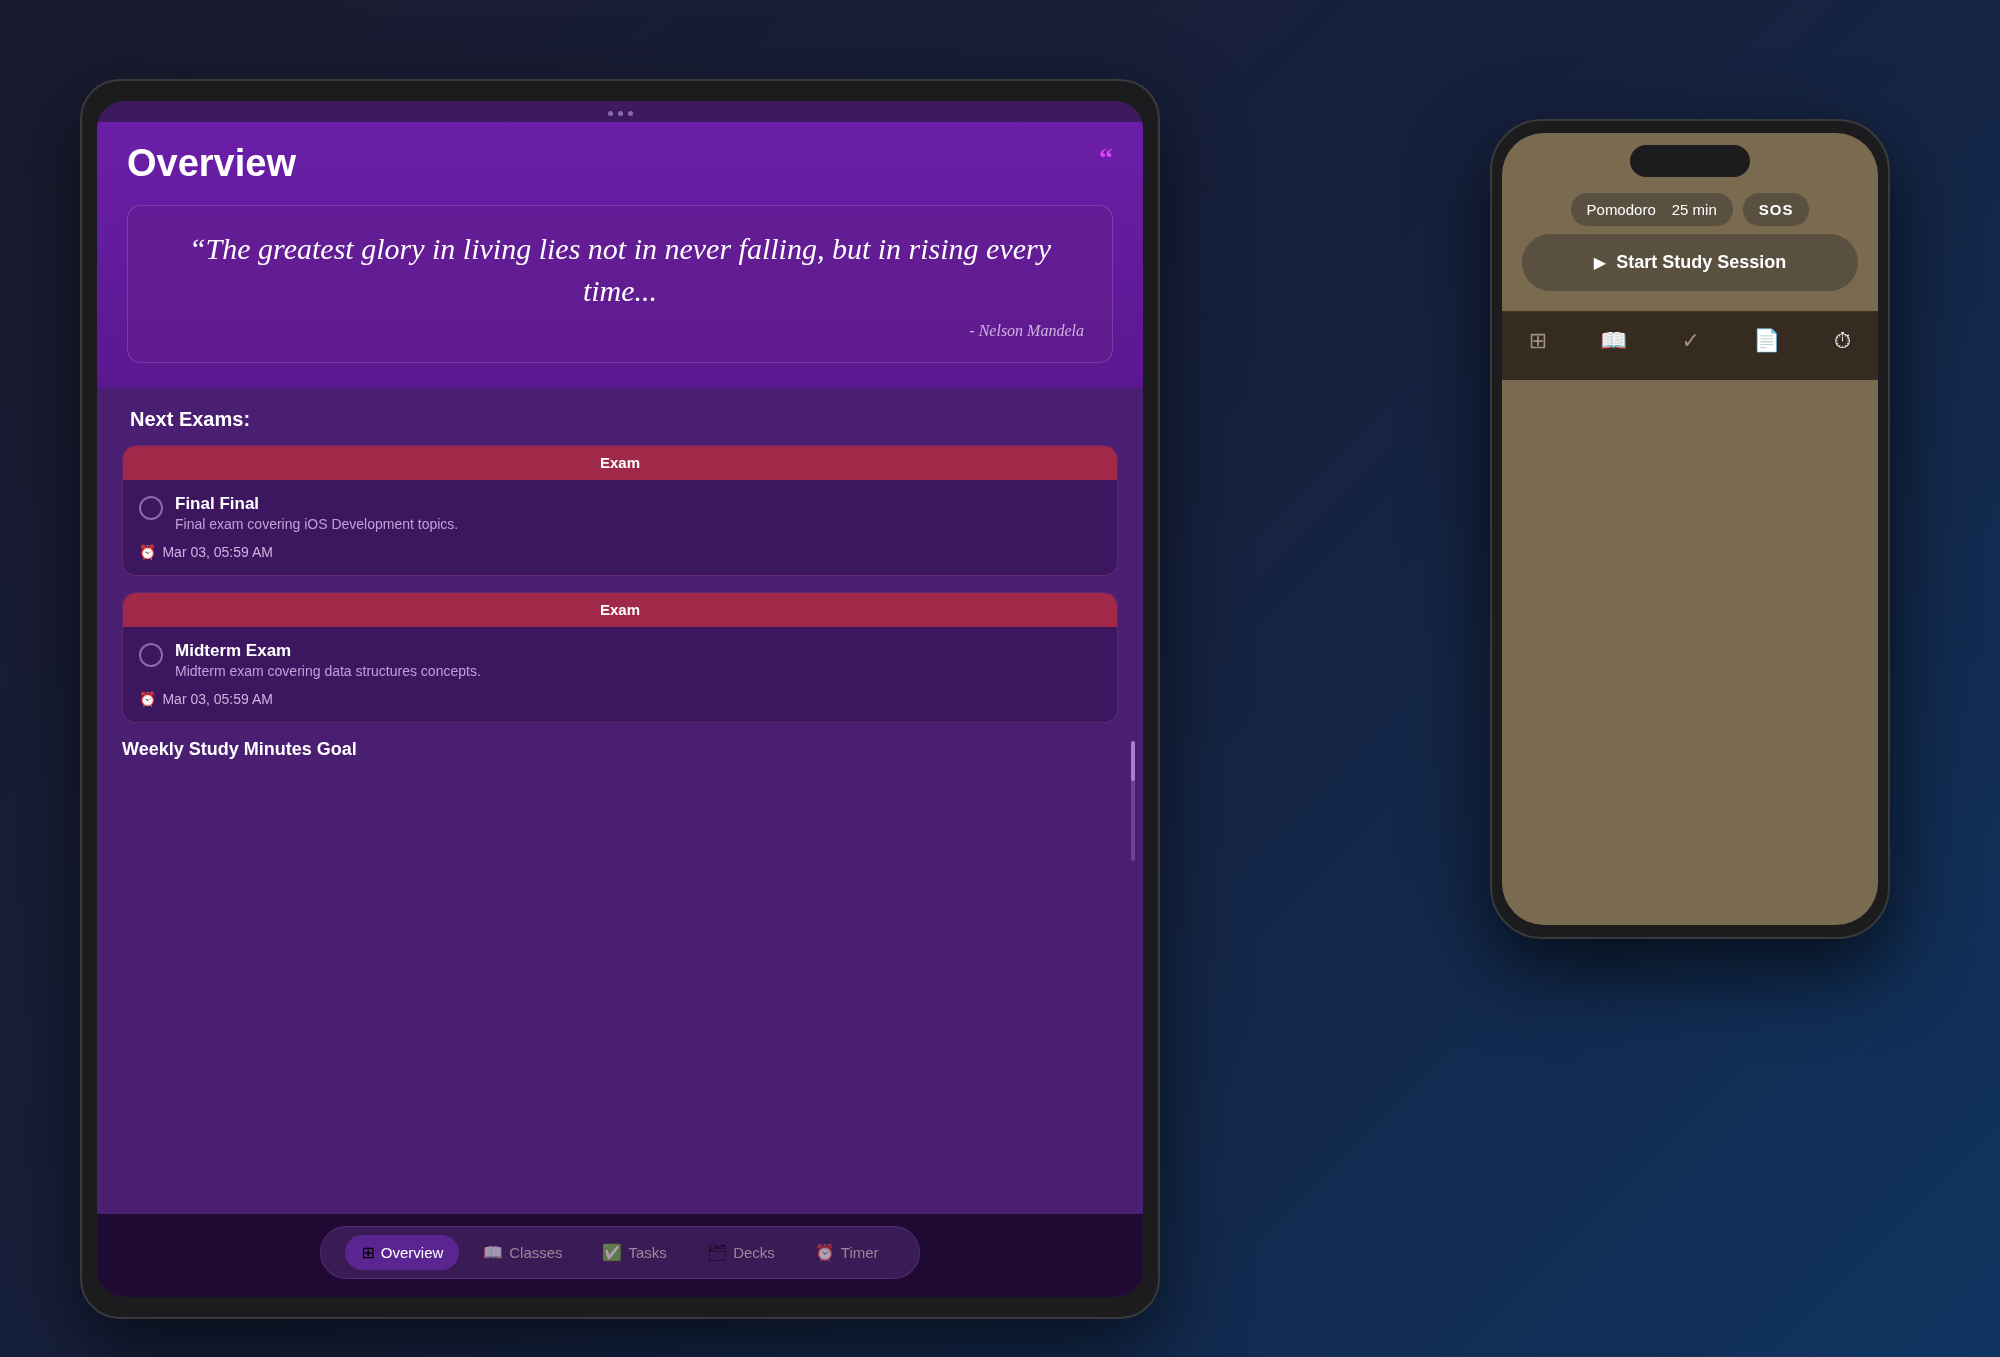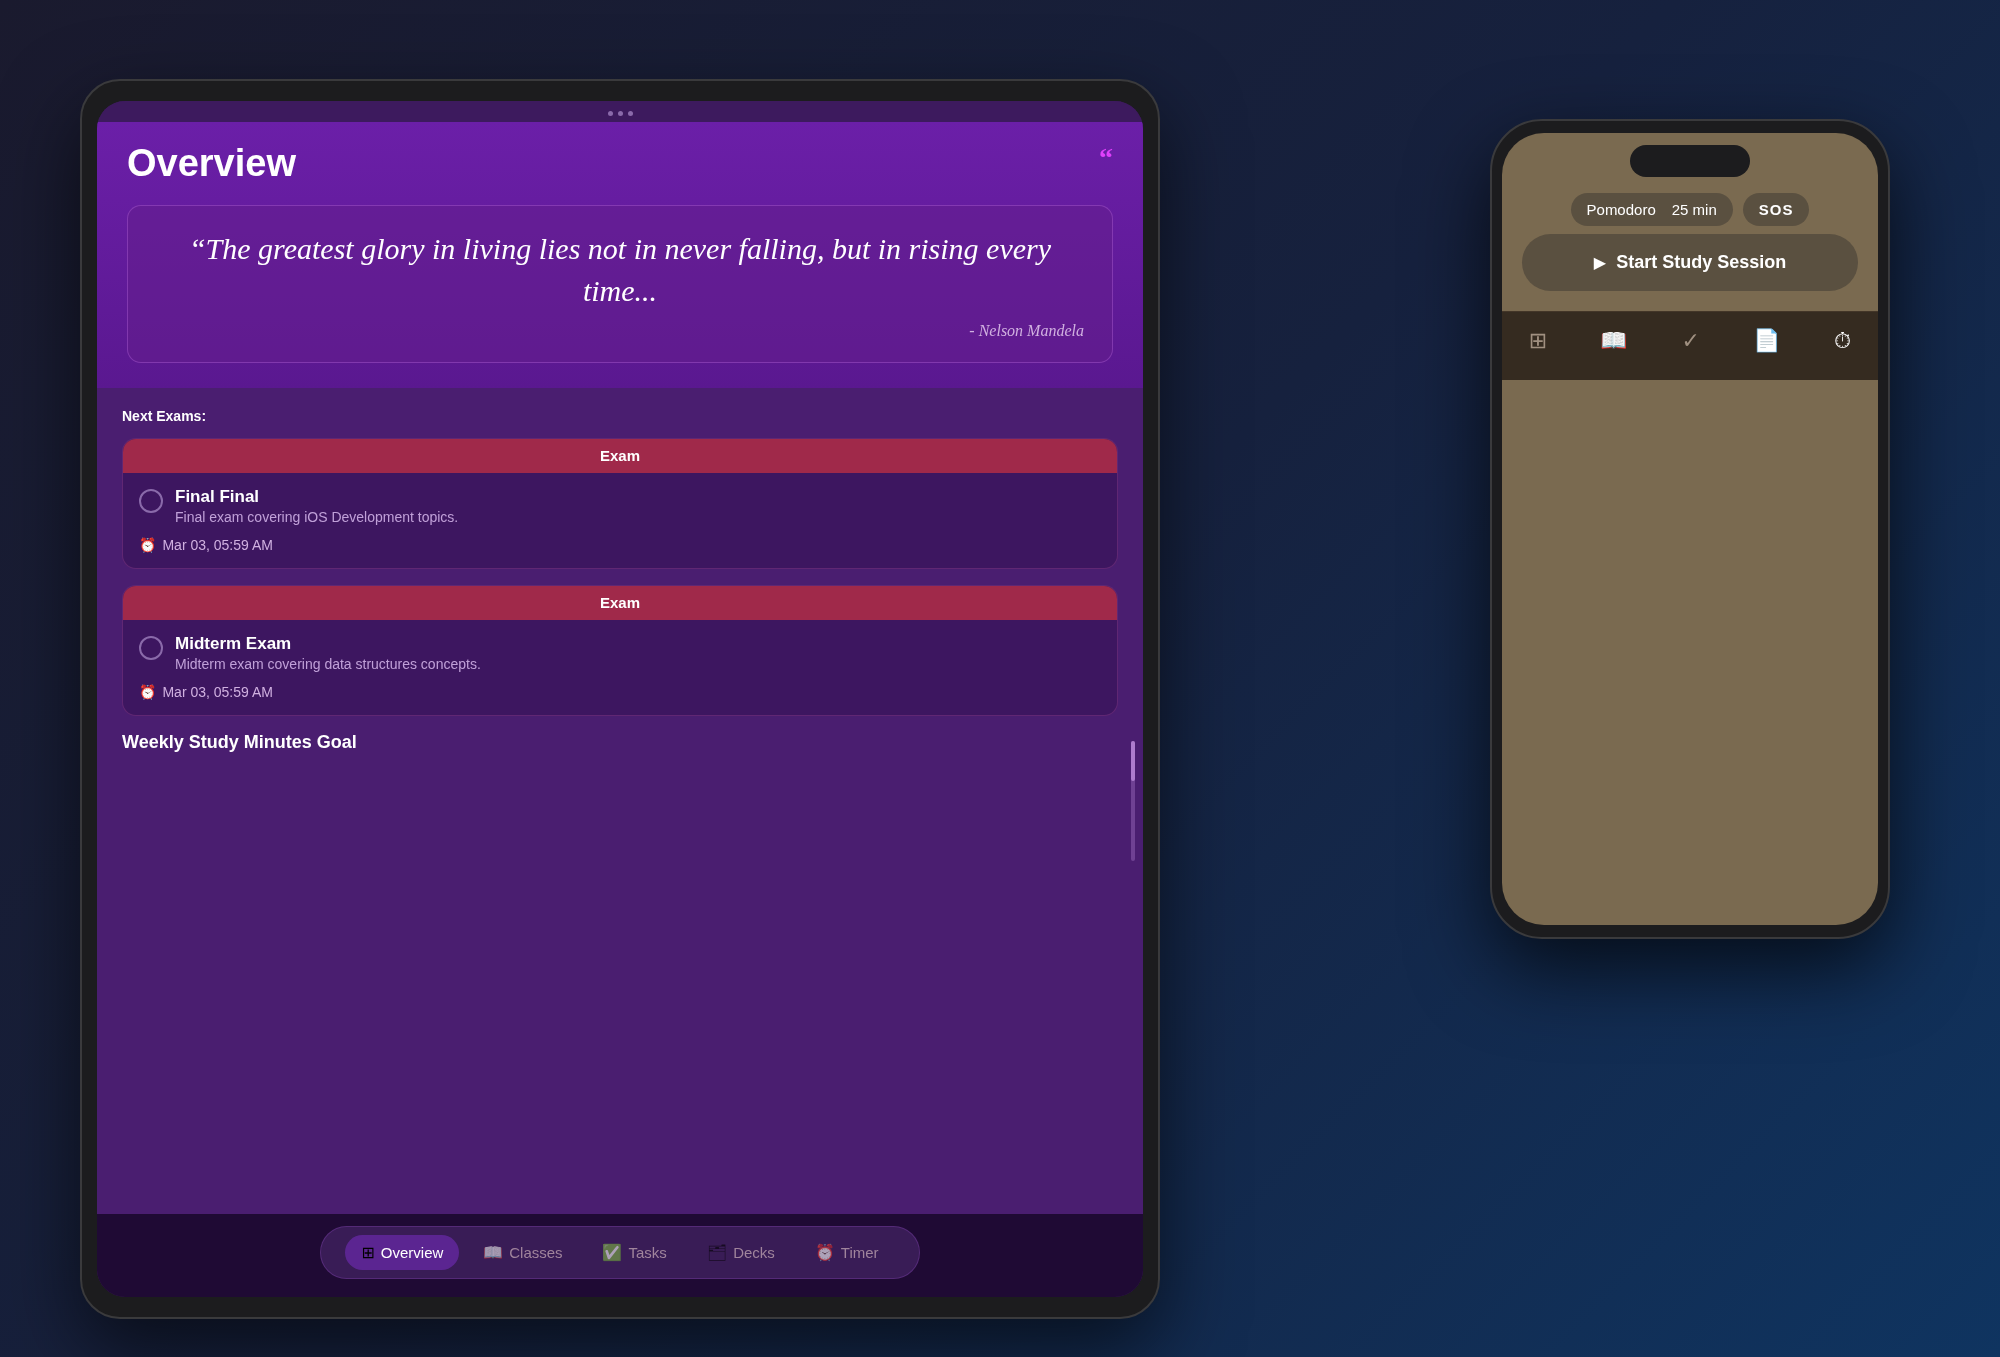--- a/index.html
+++ b/index.html
@@ -143,24 +143,25 @@
 
     .scroll-thumb {
       width: 4px;
       height: 40px;
       background: rgba(200, 150, 230, 0.7);
       border-radius: 2px;
     }
 
     .next-exams-title {
       color: white;
-      font-size: 14px;
+      font-size: 20px;
       font-weight: 600;
       font-family: -apple-system, BlinkMacSystemFont, sans-serif;
       margin-bottom: 14px;
+      margin-left: 8px;
     }
 
     
     .exam-card {
       background: #3d1660;
       border-radius: 14px;
       overflow: hidden;
       margin-bottom: 16px;
       border: 1px solid rgba(180, 80, 160, 0.3);
     }

